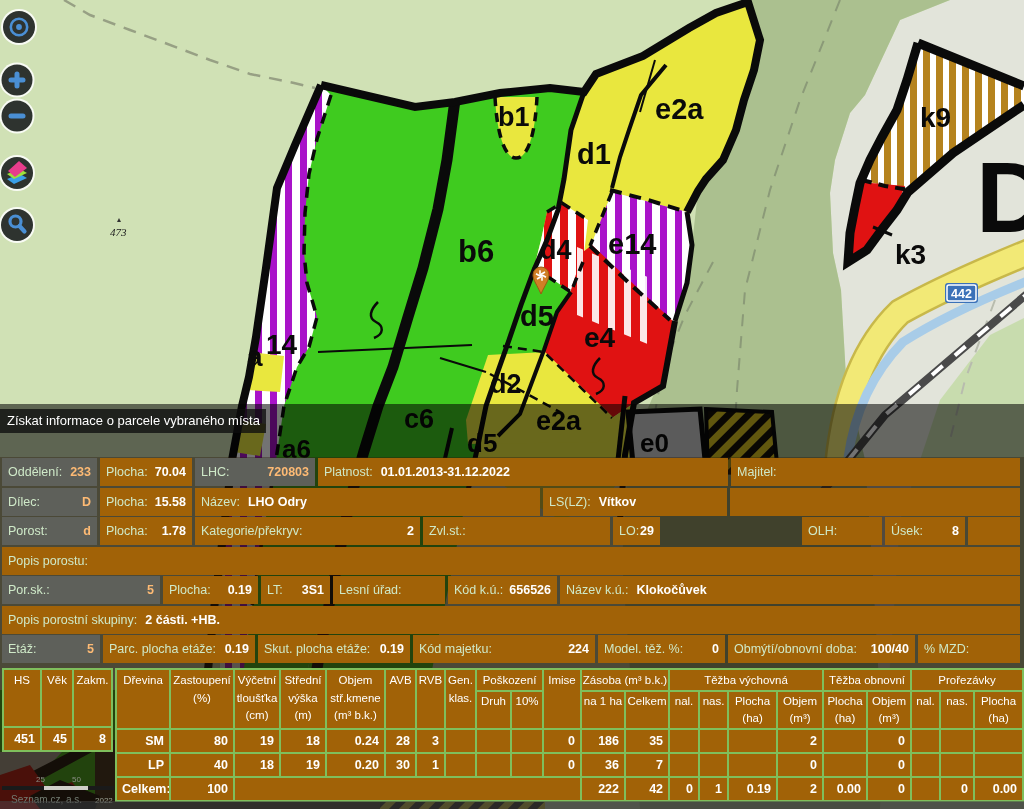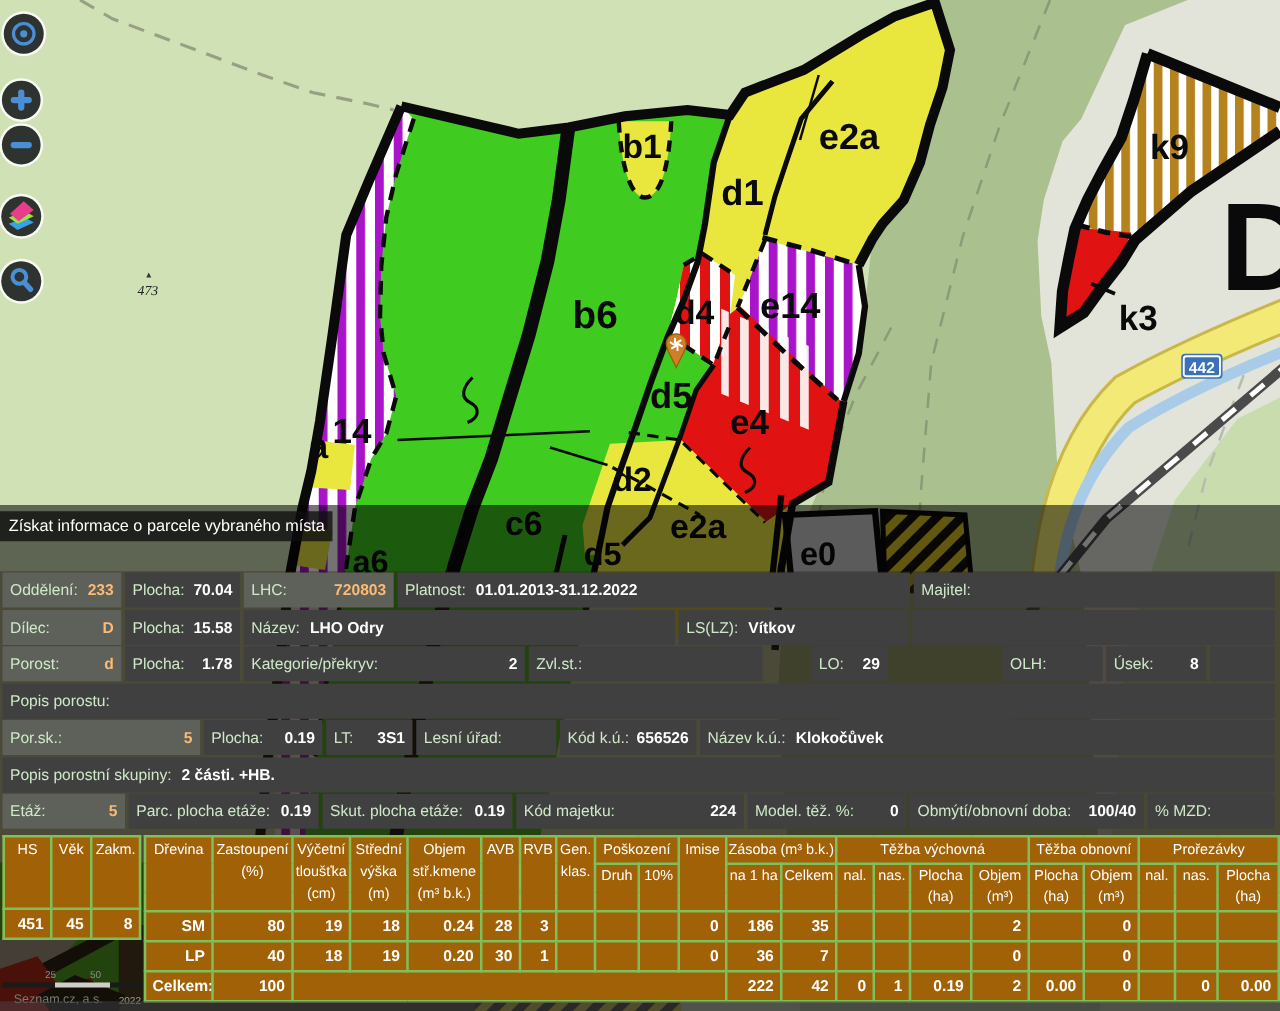--- a/index.html
+++ b/index.html
@@ -1,21 +1,21 @@
 <!DOCTYPE html>
 <html><head><meta charset="utf-8">
 <style>
 *{margin:0;padding:0;box-sizing:border-box}
 html,body{width:1024px;height:809px;overflow:hidden}
 #app{position:relative;width:1024px;height:809px;font-family:"Liberation Sans",sans-serif;overflow:hidden;background:#d0e1b5}
 .ov{position:absolute;left:0;top:404px;width:1024px;height:405px;background:rgba(0,0,0,0.55)}
 .ov2{position:absolute;left:0;top:457px;width:1024px;height:345px;background:rgba(45,28,12,0.38)}
 .tip{position:absolute;left:0;top:409px;height:24px;background:rgba(14,14,14,0.78);color:#fff;font-size:13px;line-height:24px;padding:0 6px 0 7px;white-space:nowrap;display:inline-block}
 .cell{position:absolute;height:28px;font-size:12.5px;line-height:28px;color:#cfe9c8;white-space:nowrap;display:flex;padding:0 6px}
-.g{background:#404040}
+.g{background:#a16207}
 .k{background:#5e605a}
 .cell .vr{margin-left:auto;font-weight:bold;color:#fff;font-size:12.5px}
 .cell .vl{margin-left:8px;font-weight:bold;color:#fff;font-size:12.5px}
 .k .vr{color:#fdba74}
 table{border-collapse:collapse;table-layout:fixed;position:absolute;background:#a16207;color:#fff;font-size:11.5px}
 th,td{border:2px solid #7fbf5c;font-weight:normal;vertical-align:top;padding:2px 0 0 0;overflow:hidden;line-height:17.5px}
 th.s{line-height:17.5px;padding-top:1px}
 td{font-weight:bold;text-align:right;vertical-align:middle;padding:0 5px 0 1px;font-size:12.5px;line-height:normal}
 th{text-align:center}
 .bstrip{position:absolute;left:0;top:801px;width:1024px;height:8px;background:rgba(70,70,70,0.55)}
@@ -199,21 +199,21 @@
       <span>Plocha:</span>
       <span class="vr">1.78</span>
     </div>
 <div class="cell g" style="left:195px;top:517px;width:225px">
       <span>Kategorie/překryv:</span>
       <span class="vr">2</span>
     </div>
 <div class="cell g" style="left:423px;top:517px;width:187px">
       <span>Zvl.st.:</span>
     </div>
-<div class="cell g" style="left:649px;top:517px;width:61px">
+<div class="cell g" style="left:613px;top:517px;width:47px">
       <span>LO:</span>
       <span class="vr">29</span>
     </div>
 <div class="cell g" style="left:671px;top:547px;width:140px">
       <span>Pásmo ohrožení:</span>
       <span class="vr">D</span>
     </div>
 <div class="cell g" style="left:802px;top:517px;width:80px">
       <span>OLH:</span>
     </div>

